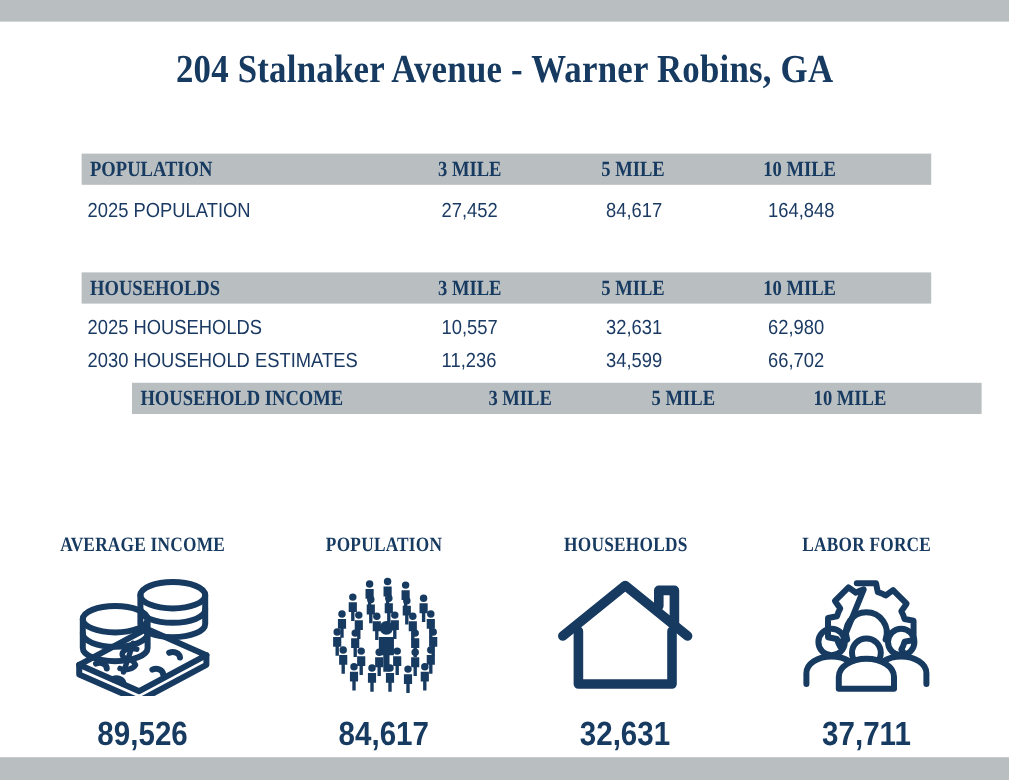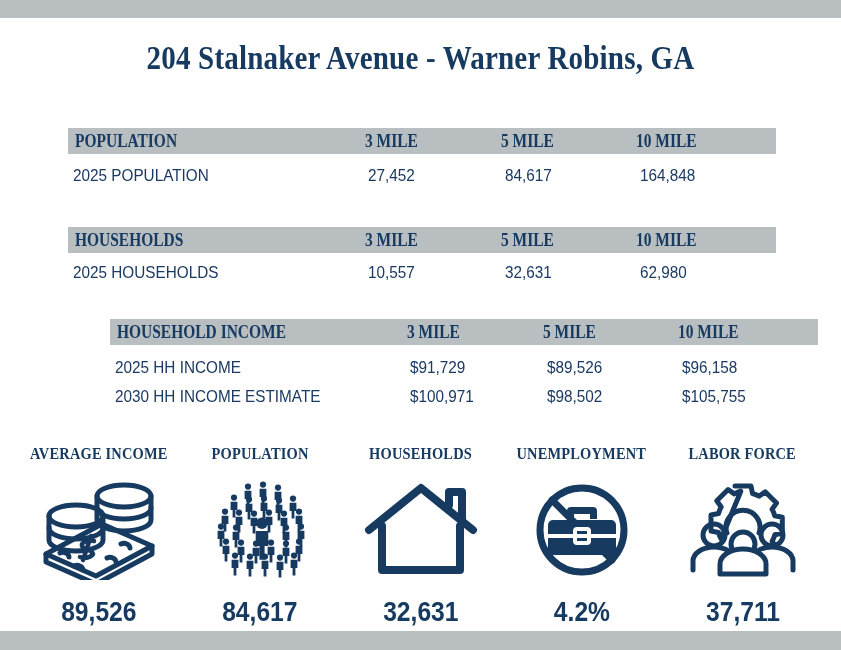--- a/index.html
+++ b/index.html
@@ -168,43 +168,35 @@
     <span class="h-cell h-c2">5 MILE</span>
     <span class="h-cell h-c3">10 MILE</span>
   </div>
   <div class="rows-pad">
     <div class="t-row">
       <span class="d-cell d-label">2025 HOUSEHOLDS</span>
       <span class="d-cell d-c1">10,557</span>
       <span class="d-cell d-c2">32,631</span>
       <span class="d-cell d-c3">62,980</span>
     </div>
+    <div class="t-row">
+      <span class="d-cell d-label">2030 HOUSEHOLD ESTIMATES</span>
+      <span class="d-cell d-c1">11,236</span>
+      <span class="d-cell d-c2">34,599</span>
+      <span class="d-cell d-c3">66,702</span>
+    </div>
   </div>
 </div>
 
 <div class="table-block" id="block-income">
   <div class="t-head">
     <span class="h-cell h-cat">HOUSEHOLD INCOME</span>
     <span class="h-cell h-c1">3 MILE</span>
     <span class="h-cell h-c2">5 MILE</span>
     <span class="h-cell h-c3">10 MILE</span>
-  </div>
-  <div class="rows-pad">
-    <div class="t-row">
-      <span class="d-cell d-label">2025 HH INCOME</span>
-      <span class="d-cell d-c1">$91,729</span>
-      <span class="d-cell d-c2">$89,526</span>
-      <span class="d-cell d-c3">$96,158</span>
-    </div>
-    <div class="t-row">
-      <span class="d-cell d-label">2030 HH INCOME ESTIMATE</span>
-      <span class="d-cell d-c1">$100,971</span>
-      <span class="d-cell d-c2">$98,502</span>
-      <span class="d-cell d-c3">$105,755</span>
-    </div>
   </div>
 </div>
 
 <div class="stats">
 
   <div class="stat">
     <div class="stat-label">AVERAGE INCOME</div>
     <div class="stat-icon">
       <svg width="126" height="100" viewBox="0 0 126 100" fill="none" stroke="#173a61" stroke-width="5" stroke-linejoin="round" stroke-linecap="round">
 
@@ -293,42 +285,20 @@
         <path d="M6 50 L58 8 L110 50"></path>
 
         <path d="M86 25 L86 12 L99 12 L99 40"></path>
 
         <path d="M19 46 L19 90 L97 90 L97 46"></path>
       </svg>
     </div>
     <div class="stat-value">32,631</div>
   </div>
 
-  <div class="stat">
-    <div class="stat-label">UNEMPLOYMENT</div>
-    <div class="stat-icon">
-      <svg width="106" height="100" viewBox="0 0 106 100">
-        <g fill="none" stroke="#173a61" stroke-width="7" stroke-linecap="round">
-          <circle cx="53" cy="50" r="42"></circle>
-          <path d="M23 20 L83 80"></path>
-        </g>
-        <g fill="#173a61">
-
-          <path d="M42 27 h22 a4 4 0 0 1 4 4 v8 h-7 v-5 h-16 v5 h-7 v-8 a4 4 0 0 1 4 -4 z"></path>
-
-          <path d="M24 40 h58 a5 5 0 0 1 5 5 v25 a5 5 0 0 1 -5 5 h-58 a5 5 0 0 1 -5 -5 v-25 a5 5 0 0 1 5 -5 z"></path>
-        </g>
-        <g fill="none" stroke="#ffffff" stroke-width="4">
-          <path d="M19 56 h68"></path>
-          <rect x="46" y="49" width="14" height="14" rx="2"></rect>
-        </g>
-      </svg>
-    </div>
-    <div class="stat-value">4.2%</div>
-  </div>
 
   <div class="stat">
     <div class="stat-label">LABOR FORCE</div>
     <div class="stat-icon">
       <svg width="120" height="100" viewBox="0 0 120 100" fill="none" stroke="#173a61" stroke-width="5" stroke-linejoin="round" stroke-linecap="round">
 
         <path d="M52 6 h16 l1.5 7.5 a26 26 0 0 1 6.5 2.7 l6.2 -4.4 l11.3 11.3 l-4.4 6.2
                  a26 26 0 0 1 2.7 6.5 l7.5 1.5 v16 l-7.5 1.5 a26 26 0 0 1 -2.7 6.5
                  l2.2 3.1 M38.2 59 a26 26 0 0 1 -2.7 -6.5 l-7.5 -1.5 v-16 l7.5 -1.5
                  a26 26 0 0 1 2.7 -6.5 l-4.4 -6.2 l11.3 -11.3 l6.2 4.4

